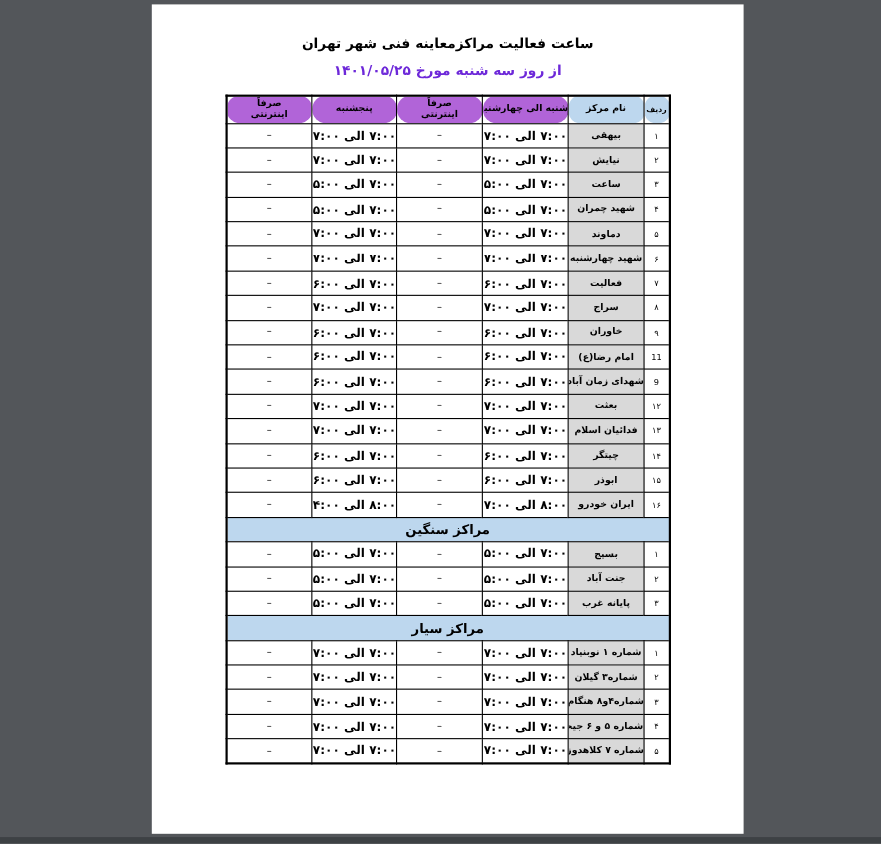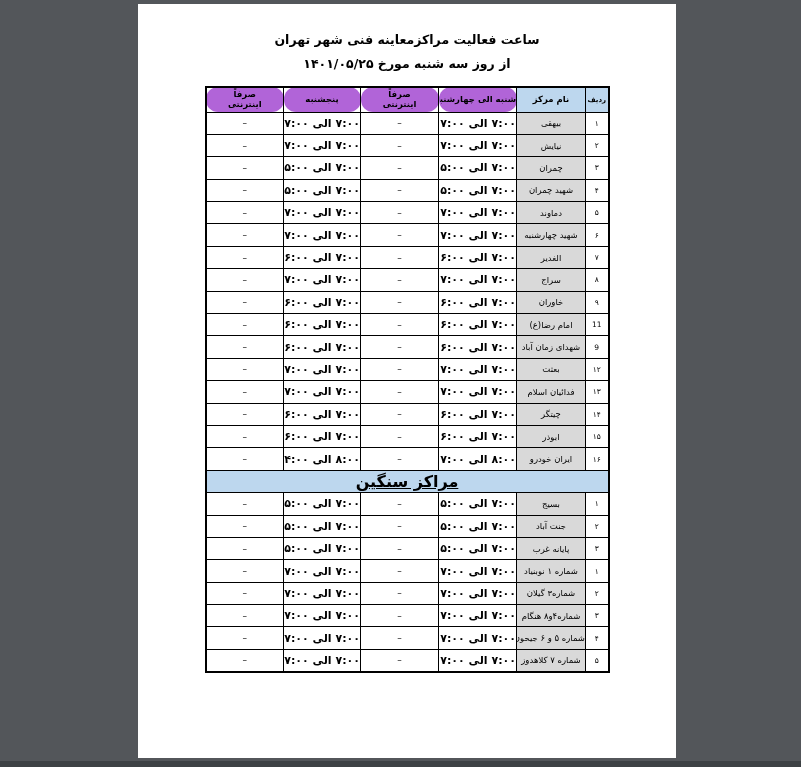--- a/index.html
+++ b/index.html
@@ -27,52 +27,51 @@
     text-align: center;
     font-size: 12.5px;
     font-weight: bold;
     color: #000;
   }
   .doc-subtitle {
     margin-top: 9px;
     text-align: center;
     font-size: 12.5px;
     font-weight: bold;
-    color: #000000;
+    color: #6d28d9;
   }
   table.tbl {
     margin: 15px auto 0 auto;
     border-collapse: collapse;
     table-layout: fixed;
     width: 403px;
     border: 2px solid #000;
   }
   .tbl th, .tbl td {
     border: 1.5px solid #000;
     text-align: center;
     vertical-align: middle;
     color: #000;
     overflow: hidden;
     white-space: nowrap;
   }
   .tbl thead th { height: 25px; font-weight: bold; line-height: 1.15; }
   .th-purple { background: var(--header-purple, #b164d8); font-size: 8.5px; border-radius: 12px; }
-  .th-blue   { background: var(--header-blue, #bdd7ee); font-size: 8.5px; }
+  .th-blue   { background: var(--header-blue, #bdd7ee); font-size: 8.5px; border-radius: 10px; }
   .th-no     { font-size: 7px; }
   .tbl tbody td { height: 22.4px; }
   .c-no   { font-size: 7.5px; background: #fff; }
-  .c-name { font-size: 8.5px; background: var(--name-gray, #d9d9d9); font-weight: normal; }
+  .c-name { font-size: 8.5px; background: var(--name-gray, #d9d9d9); font-weight: bold; }
   .c-time { font-size: 11px; font-weight: bold; background: #fff; }
   .c-dash { font-size: 9px;   background: #fff; }
   .section-cell {
     height: 20px;
     background: var(--section-blue, #bdd7ee);
-    font-size: 16px;
+    font-size: 12px;
     font-weight: bold;
-    text-decoration: underline;
   }
 </style>
 </head>
 <body>
 
 <div class="screen">
   <div class="page">
     <div class="doc-title">ساعت فعالیت مراکزمعاینه فنی شهر تهران</div>
     <div class="doc-subtitle">از روز سه شنبه مورخ ۱۴۰۱/۰۵/۲۵</div>
 
@@ -107,21 +106,21 @@
           <tr>
             <td class="c-no">۲</td>
             <td class="c-name">نیایش</td>
             <td class="c-time">۷:۰۰ الی ۱۷:۰۰</td>
             <td class="c-dash">–</td>
             <td class="c-time">۷:۰۰ الی ۱۷:۰۰</td>
             <td class="c-dash">–</td>
           </tr>
           <tr>
             <td class="c-no">۳</td>
-            <td class="c-name">چمران</td>
+            <td class="c-name">ساعت</td>
             <td class="c-time">۷:۰۰ الی ۱۵:۰۰</td>
             <td class="c-dash">–</td>
             <td class="c-time">۷:۰۰ الی ۱۵:۰۰</td>
             <td class="c-dash">–</td>
           </tr>
           <tr>
             <td class="c-no">۴</td>
             <td class="c-name">شهید چمران</td>
             <td class="c-time">۷:۰۰ الی ۱۵:۰۰</td>
             <td class="c-dash">–</td>
@@ -139,21 +138,21 @@
           <tr>
             <td class="c-no">۶</td>
             <td class="c-name">شهید چهارشنبه</td>
             <td class="c-time">۷:۰۰ الی ۱۷:۰۰</td>
             <td class="c-dash">–</td>
             <td class="c-time">۷:۰۰ الی ۱۷:۰۰</td>
             <td class="c-dash">–</td>
           </tr>
           <tr>
             <td class="c-no">۷</td>
-            <td class="c-name">الغدیر</td>
+            <td class="c-name">فعالیت</td>
             <td class="c-time">۷:۰۰ الی ۱۶:۰۰</td>
             <td class="c-dash">–</td>
             <td class="c-time">۷:۰۰ الی ۱۶:۰۰</td>
             <td class="c-dash">–</td>
           </tr>
           <tr>
             <td class="c-no">۸</td>
             <td class="c-name">سراج</td>
             <td class="c-time">۷:۰۰ الی ۱۷:۰۰</td>
             <td class="c-dash">–</td>
@@ -243,20 +242,23 @@
             <td class="c-time">۷:۰۰ الی ۱۵:۰۰</td>
             <td class="c-dash">–</td>
           </tr>
           <tr>
             <td class="c-no">۳</td>
             <td class="c-name">پایانه غرب</td>
             <td class="c-time">۷:۰۰ الی ۱۵:۰۰</td>
             <td class="c-dash">–</td>
             <td class="c-time">۷:۰۰ الی ۱۵:۰۰</td>
             <td class="c-dash">–</td>
+          </tr>
+          <tr>
+            <td colspan="6" class="section-cell">مراکز سیار</td>
           </tr>
           <tr>
             <td class="c-no">۱</td>
             <td class="c-name">شماره ۱ نوبنیاد</td>
             <td class="c-time">۷:۰۰ الی ۱۷:۰۰</td>
             <td class="c-dash">–</td>
             <td class="c-time">۷:۰۰ الی ۱۷:۰۰</td>
             <td class="c-dash">–</td>
           </tr>
           <tr>

